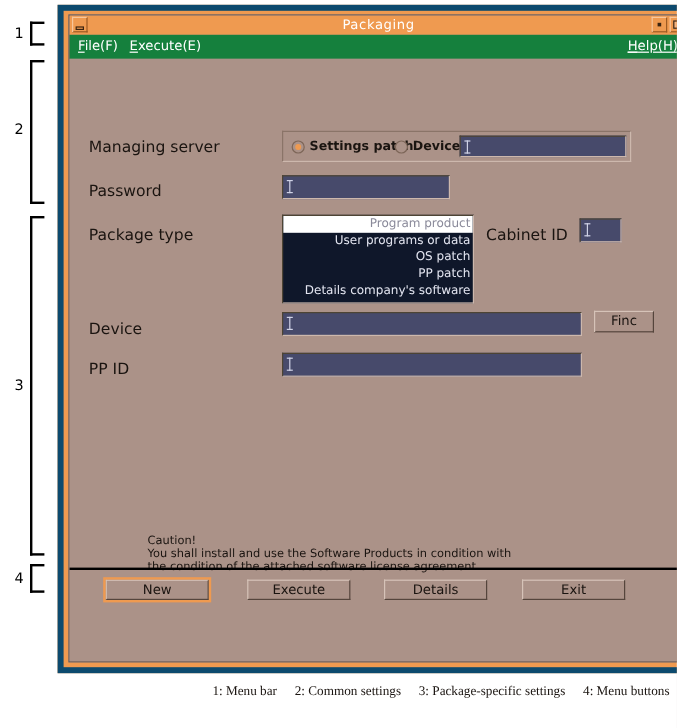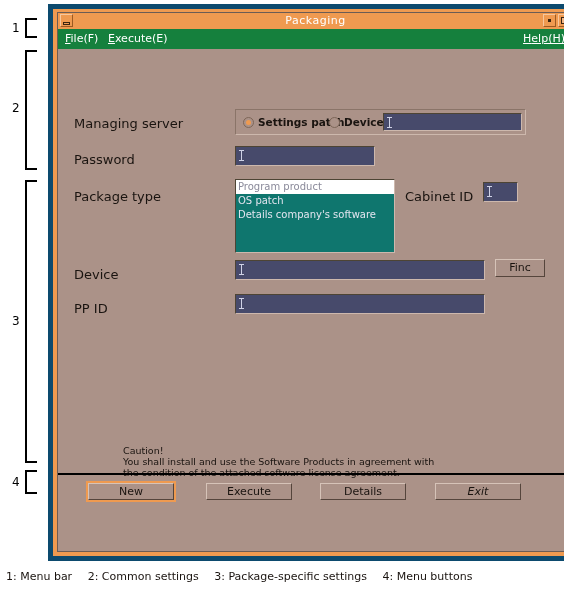--- a/index.html
+++ b/index.html
@@ -210,27 +210,28 @@
     white-space: nowrap;
   }
 
   
   #package-list {
     position: absolute;
     left: 177px;
     top: 130px;
     width: 160px;
     height: 74px;
-    background: #0f766e;
+    background: #0f172a;
     border-top: 1px solid #4d4434;
     border-left: 1px solid #4d4434;
     border-right: 1px solid #cdb8ad;
     border-bottom: 1px solid #cdb8ad;
     box-sizing: border-box;
     overflow: hidden;
+    text-align: right;
   }
   .list-option {
     font-size: 10px;
     color: #e3e5f0;
     padding: 0 2px;
     height: 14px;
     line-height: 14px;
     white-space: nowrap;
   }
   .list-option.selected {
@@ -293,23 +294,24 @@
     color: #000000;
     font-family: "DejaVu Sans", "Liberation Sans", sans-serif;
   }
 
   
   #legend {
     position: absolute;
     left: 0;
     top: 570px;
     width: 564px;
-    text-align: left;
+    text-align: right;
     font-size: 11px;
     color: #1a1410;
+    font-family: Liberation Serif, serif;
   }
   #legend span { margin: 0 6px; }
 </style>
 </head>
 <body>
 
 <div class="bracket" style="left:25px; top:18px; height:20px;"></div>
 <div class="bracket-num" style="left:12px; top:21px;">1</div>
 
 <div class="bracket" style="left:25px; top:50px; height:120px;"></div>
@@ -365,48 +367,50 @@
 
       <div class="field-label" style="left:16px; top:103px;">Password</div>
       <div class="text-input" style="left:177px; top:97px; width:140px; height:20px;">
         <span class="caret"></span>
       </div>
 
       <div class="field-label" style="left:16px; top:140px;">Package type</div>
 
       <div id="package-list">
         <div class="list-option selected">Program product</div>
+        <div class="list-option">User programs or data</div>
         <div class="list-option">OS patch</div>
+        <div class="list-option">PP patch</div>
         <div class="list-option">Details company's software</div>
       </div>
 
       <div class="field-label" style="left:347px; top:140px;">Cabinet ID</div>
       <div class="text-input" style="left:425px; top:133px; width:35px; height:20px;">
         <span class="caret"></span>
       </div>
 
       <div class="field-label" style="left:16px; top:218px;">Device</div>
       <div class="text-input" style="left:177px; top:211px; width:250px; height:20px;">
         <span class="caret"></span>
       </div>
       <div class="push-button" style="left:437px; top:210px; width:50px; height:18px; line-height:16px;">Finc</div>
 
       <div class="field-label" style="left:16px; top:252px;">PP ID</div>
       <div class="text-input" style="left:177px; top:245px; width:250px; height:20px;">
         <span class="caret"></span>
       </div>
 
-      <div id="caution"><span>Caution!</span><br><span>You shall install and use the Software Products in agreement with</span><br><span>the condition of the attached software license agreement.</span></div>
+      <div id="caution"><span>Caution!</span><br><span>You shall install and use the Software Products in condition with</span><br><span>the condition of the attached software license agreement.</span></div>
 
       <div class="separator" style="top:424px;"></div>
 
       <div class="push-button focused" style="left:30px; top:434px; width:86px; height:17px;">New</div>
       <div class="push-button" style="left:148px; top:434px; width:86px; height:17px;">Execute</div>
       <div class="push-button" style="left:262px; top:434px; width:86px; height:17px;">Details</div>
-      <div class="push-button" style="left:377px; top:434px; width:86px; height:17px;font-style:italic;">Exit</div>
+      <div class="push-button" style="left:377px; top:434px; width:86px; height:17px;">Exit</div>
 
     </div>
   </div>
 </div>
 
 <div id="legend">
   <span>1: Menu bar</span>
   <span>2: Common settings</span>
   <span>3: Package-specific settings</span>
   <span>4: Menu buttons</span>

